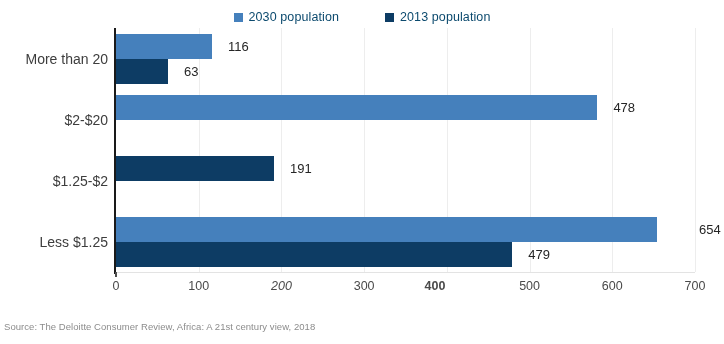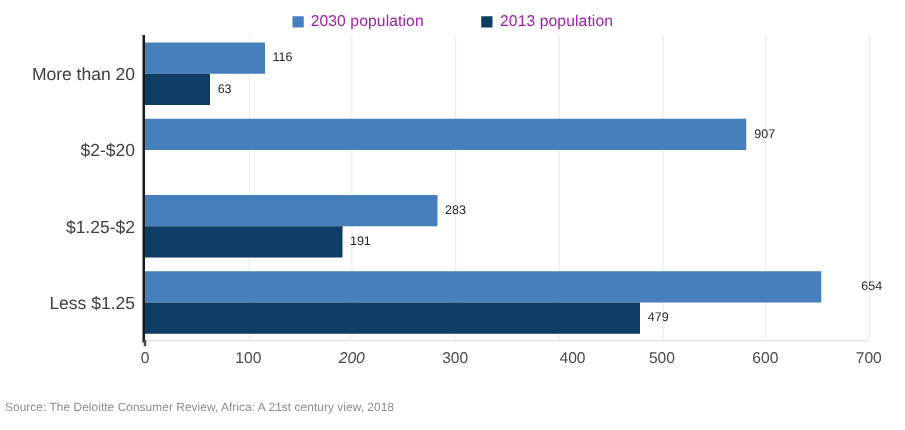--- a/index.html
+++ b/index.html
@@ -26,21 +26,21 @@
     display: flex;
     justify-content: center;
     align-items: center;
     gap: 46px;
   }
   .legend-item {
     display: flex;
     align-items: center;
     gap: 6px;
     font-size: 12.5px;
-    color: #a21caf;
+    color: #0c4a6e;
     letter-spacing: .1px;
   }
   .legend-swatch {
     width: 9px;
     height: 9px;
     display: block;
     flex: 0 0 auto;
   }
 
   
@@ -99,24 +99,24 @@
     top: 0;
     height: 100%;
   }
   .bar-2030 { background: #4580BC; }
   .bar-2013 { background: #0D3C64; }
   .bar-value {
     position: absolute;
     top: 0;
     height: 25px;
     line-height: 25px;
-    font-size: 10px;
+    font-size: 13px;
     color: #262626;
     white-space: nowrap;
-    padding-left: 6px;
+    padding-left: 16px;
   }
 
   
   .cat-label {
     position: absolute;
     right: 724px;
     width: 108px;
     text-align: right;
     font-size: 14px;
     color: #3d3d3d;
@@ -202,28 +202,24 @@
           <div class="bar-value" style="left: 95.9486px;">116</div>
         </div>
         <div class="bar-row">
           <div class="bar bar-2013" style="width: 52.11px; background: rgb(13, 60, 100);"></div>
           <div class="bar-value" style="left: 52.11px;">63</div>
         </div>
       </div>
       <div class="group" style="top: 66.5px; height: 50px;">
         <div class="bar-row">
           <div class="bar bar-2030" style="width: 481.397px; background: rgb(69, 128, 188);"></div>
-          <div class="bar-value" style="left: 481.397px;">907</div>
+          <div class="bar-value" style="left: 481.397px;">478</div>
         </div>
       </div>
       <div class="group" style="top: 127.5px; height: 50px;">
-        <div class="bar-row">
-          <div class="bar bar-2030" style="width: 234.081px; background: rgb(69, 128, 188);"></div>
-          <div class="bar-value" style="left: 234.081px;">283</div>
-        </div>
         <div class="bar-row">
           <div class="bar bar-2013" style="width: 157.984px; background: rgb(13, 60, 100);"></div>
           <div class="bar-value" style="left: 157.984px;">191</div>
         </div>
       </div>
       <div class="group" style="top: 188.5px; height: 50px;">
         <div class="bar-row">
           <div class="bar bar-2030" style="width: 540.951px; background: rgb(69, 128, 188);"></div>
           <div class="bar-value" style="left: 567px;">654</div>
         </div>
@@ -237,19 +233,19 @@
 
 <div id="axis-line"></div>
 <div id="axis-baseline"></div>
 <div id="axis-tick0"></div>
 
 <div id="xticks">
     <div class="xtick" style="left: 0px;">0</div>
     <div class="xtick" style="left: 82.7143px;">100</div>
     <div class="xtick" style="left: 165.429px; font-style: italic;">200</div>
     <div class="xtick" style="left: 248.143px;">300</div>
-    <div class="xtick" style="left: 342px;">400</div>
+    <div class="xtick" style="left: 319px; font-weight: bold;">400</div>
     <div class="xtick" style="left: 413.571px;">500</div>
     <div class="xtick" style="left: 496.286px;">600</div>
     <div class="xtick" style="left: 579px;">700</div>
   </div>
 
 <div id="source">Source: The Deloitte Consumer Review, Africa: A 21st century view, 2018</div>
 
 </body></html>

